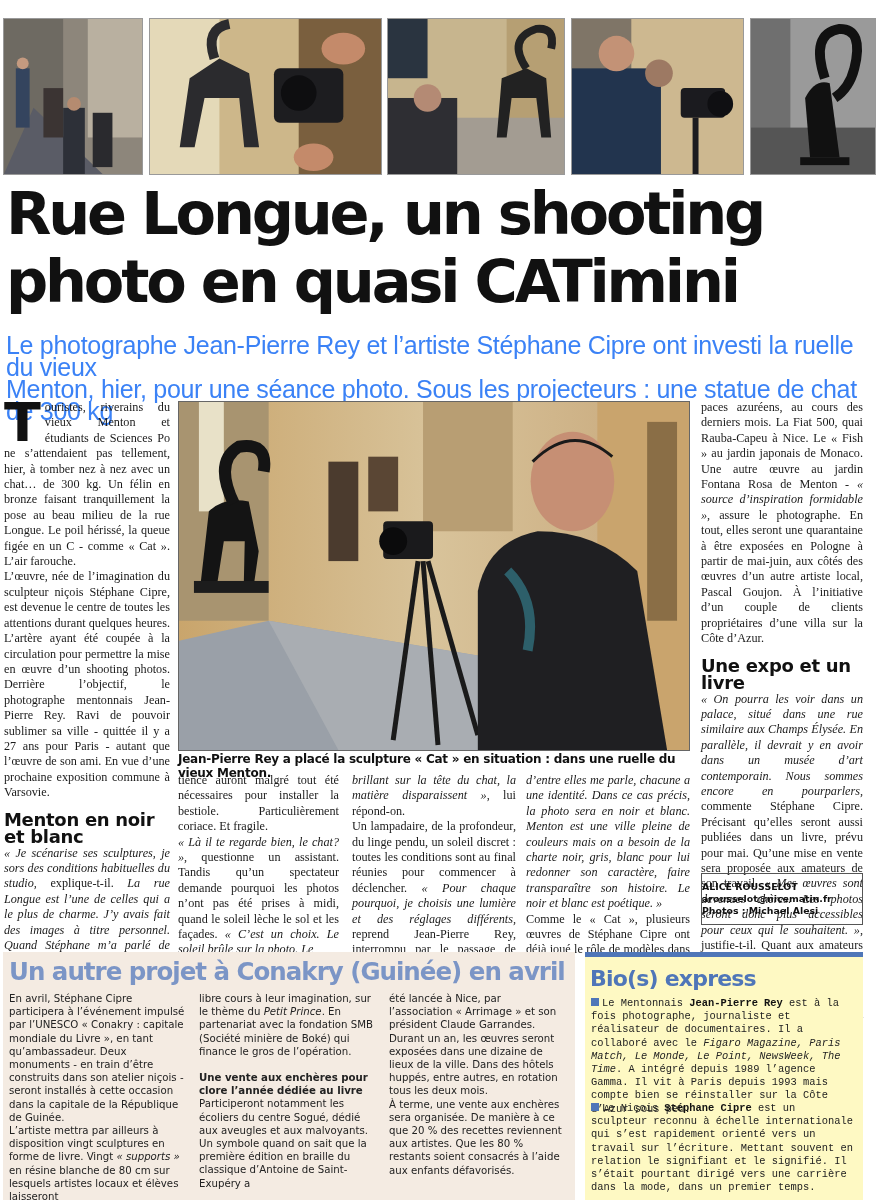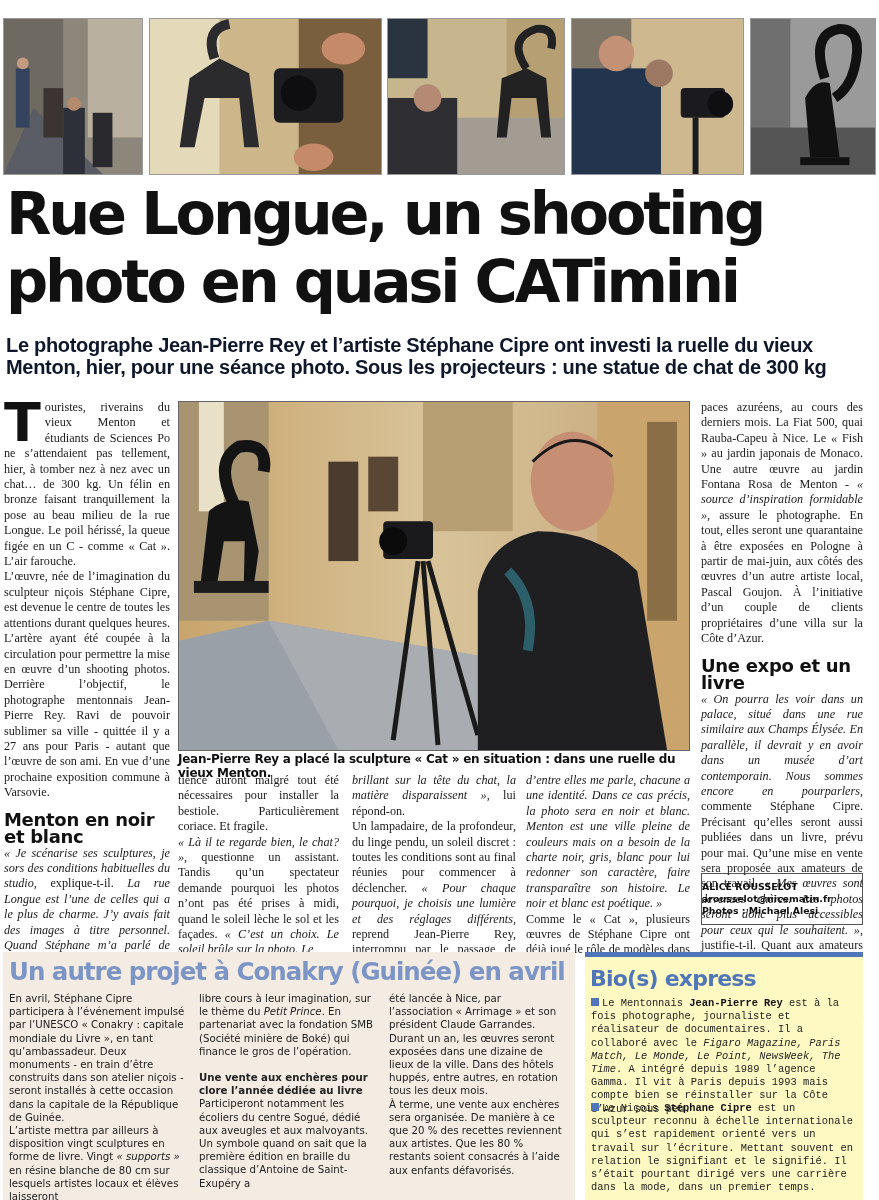--- a/index.html
+++ b/index.html
@@ -13,22 +13,22 @@
 
   
   .headline {
     position: absolute; left: 6px; top: 180px; width: 870px;
     font-family: "DejaVu Sans", sans-serif; font-weight: bold;
     font-size: 59px; line-height: 68px; letter-spacing: -3.2px;
     color: #111;
   }
   .standfirst {
     position: absolute; left: 6px; top: 334px; width: 860px;
-    font-family: "Liberation Sans", sans-serif; font-size: 20px; line-height: 22px;
-    letter-spacing: -0.3px; color: #0f172a; font-weight: bold;
+    font-family: "Liberation Sans", sans-serif; font-size: 25px; line-height: 22px;
+    letter-spacing: -0.3px; color: #3b82f6;
   }
 
   
   .col {
     position: absolute; font-family: "Liberation Serif", serif;
     font-size: 12.2px; line-height: 15.4px; text-align: justify; color: #1a1a1a;
     hyphens: manual;
   }
   .col p { margin: 0; }
   .col i { font-style: italic; }

